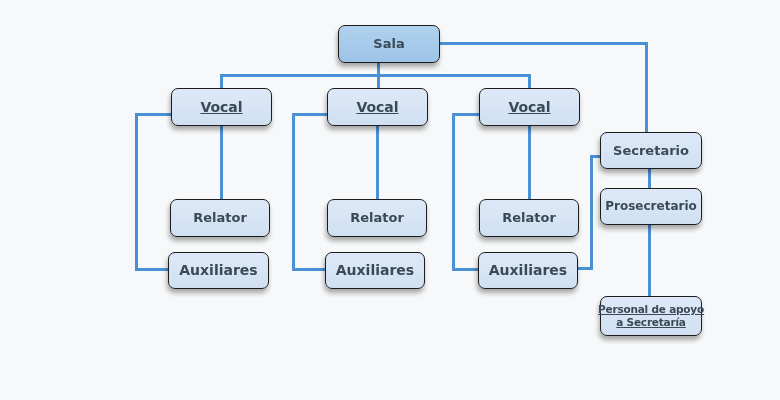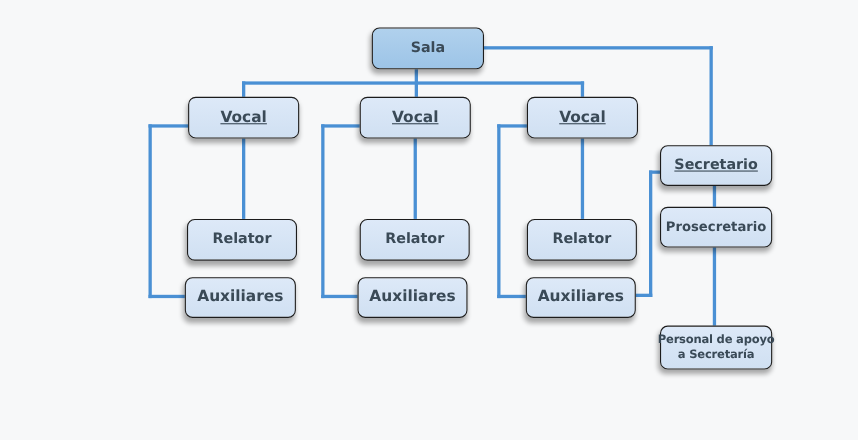--- a/index.html
+++ b/index.html
@@ -15,21 +15,21 @@
     text-align:center;
     background:linear-gradient(180deg,#dde9f8 0%,#d0e0f2 100%);
     border:1.5px solid #1c1c1c; border-radius:7px;
     box-shadow:-1px 4px 5px rgba(0,0,0,0.33);
     color:#3a4a57; font-weight:bold; font-size:13px; line-height:1.2;
   }
   .node.primary { background:linear-gradient(180deg,#b0d1ed 0%,#9dc4e7 100%); }
   .node.vocal { font-size:14px;text-decoration:underline; }
   .node.small { font-size:14px; }
   .node.prosec { font-size:12px; }
-  .node.tiny { font-size:10.5px; letter-spacing:-0.2px; }
+  .node.tiny { font-size:10.5px; letter-spacing:-0.2px;text-decoration:underline; }
   .node.tiny span { white-space:nowrap; }
 </style>
 </head>
 <body>
 
 <div class="stage">
 
   <div class="line" style="left:377px; top:63px; width:3px; height:25px;"></div>
   <div class="line" style="left:220px; top:74px; width:311px; height:3px;"></div>
   <div class="line" style="left:220px; top:74px; width:3px; height:14px;"></div>
@@ -94,21 +94,21 @@
     </div>
 
   <div class="node small" style="left:325px; top:252px; width:100px; height:37px;">
       <span>Auxiliares</span>
     </div>
 
   <div class="node small" style="left:478px; top:252px; width:100px; height:37px;">
       <span>Auxiliares</span>
     </div>
 
-  <div class="node" style="left:600px; top:132px; width:102px; height:37px;text-decoration:underline;">
+  <div class="node" style="left:600px; top:132px; width:102px; height:37px;">
       <span>Secretario</span>
     </div>
 
   <div class="node prosec" style="left:600px; top:188px; width:102px; height:37px;">
       <span>Prosecretario</span>
     </div>
 
   <div class="node tiny" style="left:600px; top:296px; width:102px; height:40px;">
     <span>Personal de apoyo</span>
     <span>a Secretaría</span>

